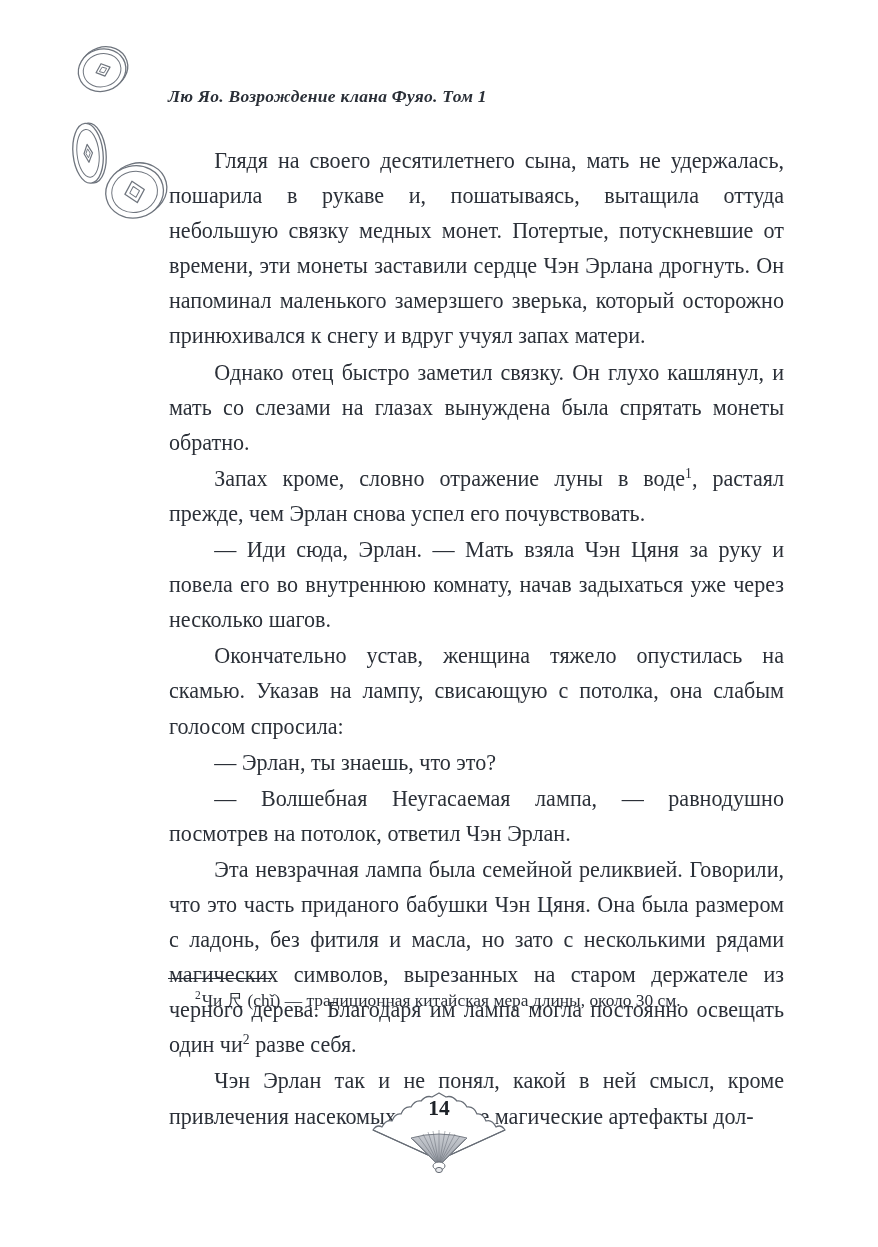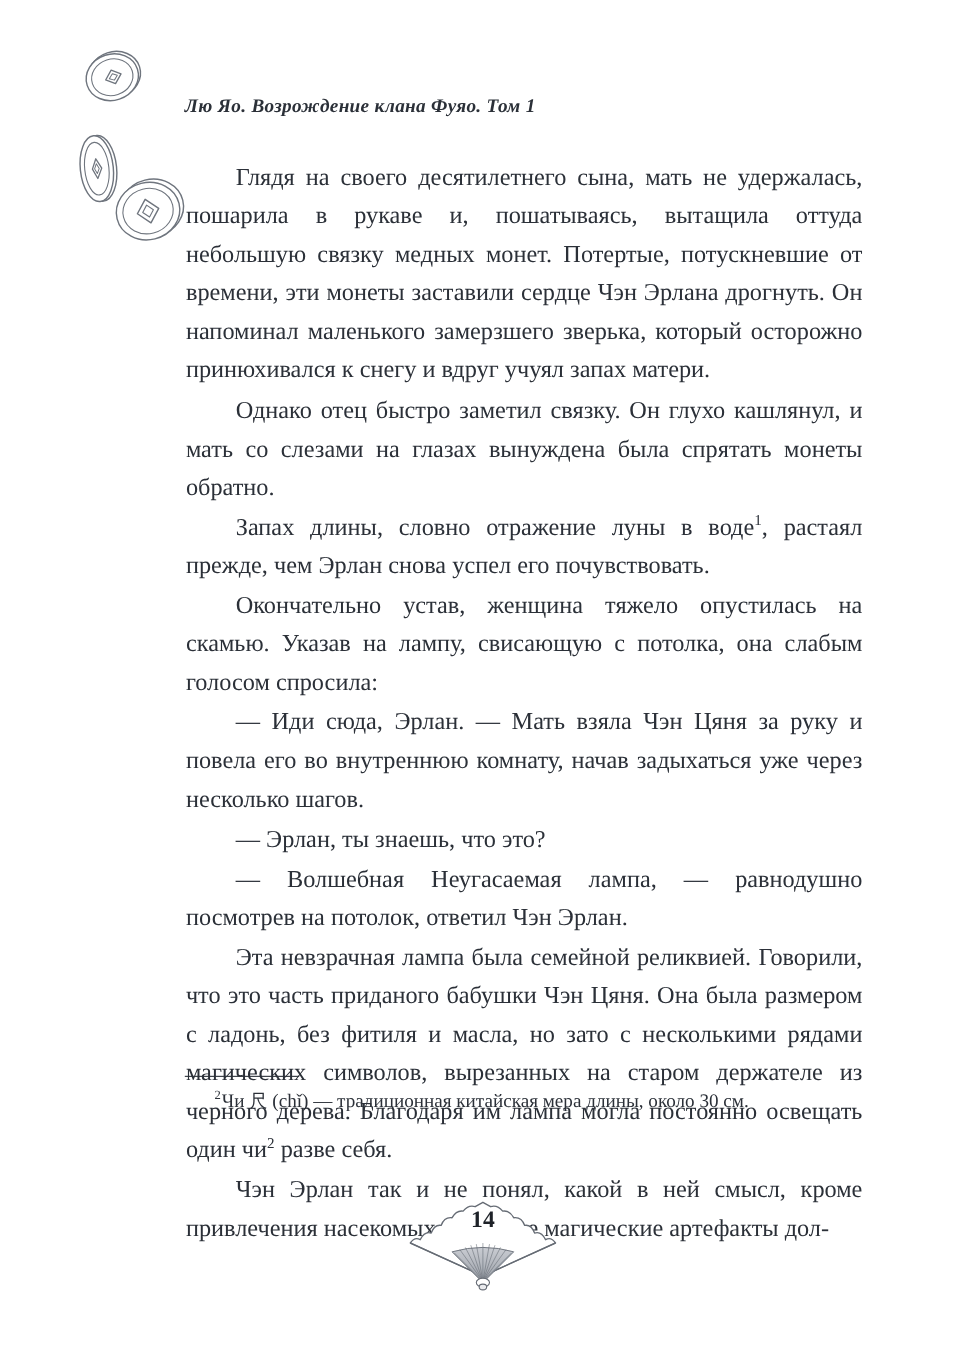--- a/index.html
+++ b/index.html
@@ -171,25 +171,25 @@
   </div>
 
   <div class="running-head">Лю Яо. Возрождение клана Фуяо. Том 1</div>
 
   <div class="textblock">
 
     <p class="para">Глядя на своего десятилетнего сына, мать не удержалась, пошарила в рукаве и, пошатываясь, вытащила оттуда небольшую связку медных монет. Потертые, потускневшие от времени, эти монеты заставили сердце Чэн Эрлана дрогнуть. Он напоминал маленького замерзшего зверька, который осторожно принюхивался к снегу и вдруг учуял запах матери.</p>
 
     <p class="para">Однако отец быстро заметил связку. Он глухо кашлянул, и мать со слезами на глазах вынуждена была спрятать монеты обратно.</p>
 
-    <p class="para"><span>Запах длины, словно отражение луны в воде</span><sup>1</sup><span>, растаял прежде, чем Эрлан снова успел его почувствовать.</span></p>
+    <p class="para"><span>Запах кроме, словно отражение луны в воде</span><sup>1</sup><span>, растаял прежде, чем Эрлан снова успел его почувствовать.</span></p>
+
+    <p class="para dialogue">— Иди сюда, Эрлан. — Мать взяла Чэн Цяня за руку и повела его во внутреннюю комнату, начав задыхаться уже через несколько шагов.</p>
 
     <p class="para">Окончательно устав, женщина тяжело опустилась на скамью. Указав на лампу, свисающую с потолка, она слабым голосом спросила:</p>
-
-    <p class="para dialogue">— Иди сюда, Эрлан. — Мать взяла Чэн Цяня за руку и повела его во внутреннюю комнату, начав задыхаться уже через несколько шагов.</p>
 
     <p class="para dialogue">— Эрлан, ты знаешь, что это?</p>
 
     <p class="para dialogue">— Волшебная Неугасаемая лампа, — равнодушно посмотрев на потолок, ответил Чэн Эрлан.</p>
 
     <p class="para"><span>Эта невзрачная лампа была семейной реликвией. Говорили, что это часть приданого бабушки Чэн Цяня. Она была размером с ладонь, без фитиля и масла, но зато с несколькими рядами магических символов, вырезанных на старом держателе из черного дерева. Благодаря им лампа могла постоянно освещать один чи</span><sup>2</sup><span> разве себя.</span></p>
 
     <p class="para">Чэн Эрлан так и не понял, какой в ней смысл, кроме привлечения насекомых. Но разве магические артефакты дол-</p>
 
   </div>

